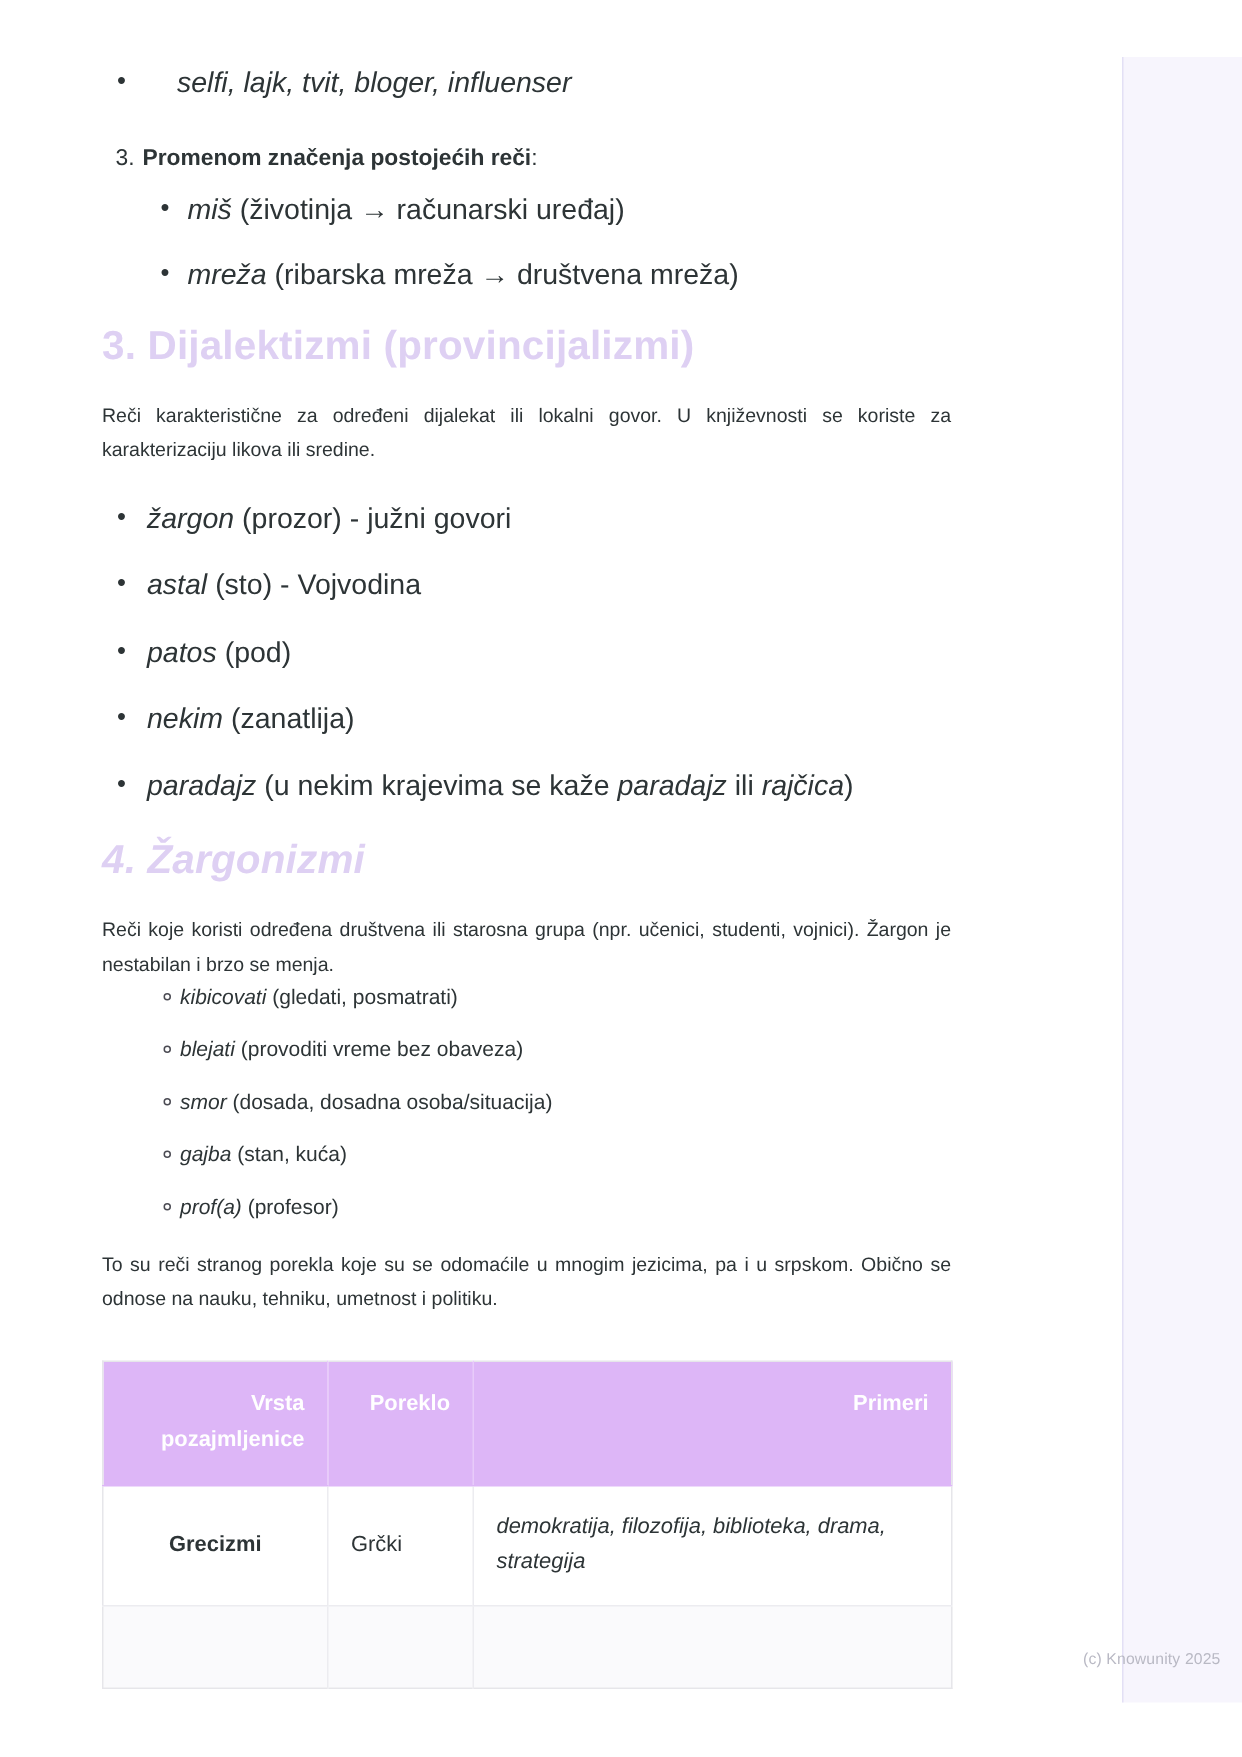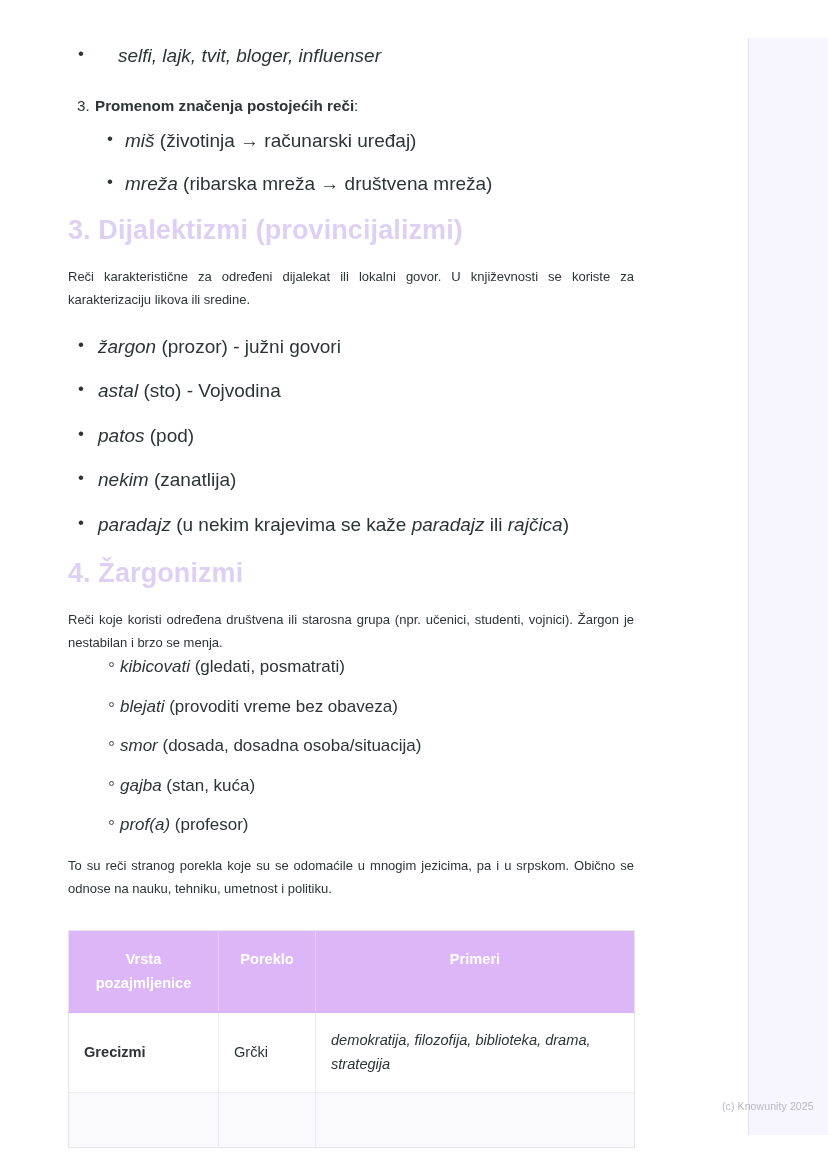--- a/index.html
+++ b/index.html
@@ -82,21 +82,21 @@
   .sub-ul .bul-li {
     padding-left: 30px;
     margin-bottom: 14px;
   }
   .sub-ul .bul-li::before { left: 12px; }
 
   
   .circ-li {
     position: relative;
     padding-left: 52px;
-    font-size: 17px;
+    font-size: 14px;
     line-height: 1.5;
     margin-bottom: 14px;
   }
   .circ-li::before {
     content: "";
     position: absolute;
     left: 41px;
     top: 8px;
     width: 5px;
     height: 5px;
@@ -110,21 +110,21 @@
   
   h2.sec {
     margin: 0;
     font-size: 27px;
     font-weight: 700;
     color: #ded0f3;
     letter-spacing: 0.1px;
     line-height: 1.35;
   }
   .h-dijalektizmi { margin-top: 40px; }
-  .h-zargonizmi   { margin-top: 40px; }
+  .h-zargonizmi   { margin-top: 40px; font-style: italic; }
   .h-internacion  { margin-top: 40px; }
 
   
   p.body {
     margin: 16px 0 0 0;
     font-size: 13px;
     line-height: 1.78;
     text-align: justify;
     color: #2d3436;
   }
@@ -143,41 +143,41 @@
   }
   table.pozajm col.c1 { width: 150px; }
   table.pozajm col.c2 { width: 97px; }
   table.pozajm col.c3 { width: 319px; }
 
   table.pozajm thead th {
     background: #ddb6f7;
     color: #ffffff;
     font-size: 14.6px;
     font-weight: 700;
-    text-align: center;
+    text-align: right;
     padding: 17px 15px;
     vertical-align: top;
     line-height: 1.62;
     border-right: 1px solid #e8cbfa;
     border-bottom: 1px solid #ddb6f7;
   }
   table.pozajm thead th:last-child { border-right: none; }
 
   table.pozajm tbody td {
     font-size: 14.6px;
     padding: 16px 15px;
     vertical-align: middle;
     line-height: 1.62;
     border-right: 1px solid #ececf0;
     border-top: 1px solid #ececf0;
     background: #ffffff;
     color: #2d3436;
   }
   table.pozajm tbody td:last-child { border-right: none; }
-  table.pozajm tbody td.name { font-weight: 700; }
+  table.pozajm tbody td.name { font-weight: 700; text-align: center; }
   table.pozajm tbody tr.ghost td {
     background: #fafafc;
     height: 34px;
     padding-top: 10px;
     padding-bottom: 10px;
     color: transparent;
   }
 
   
   .watermark {

